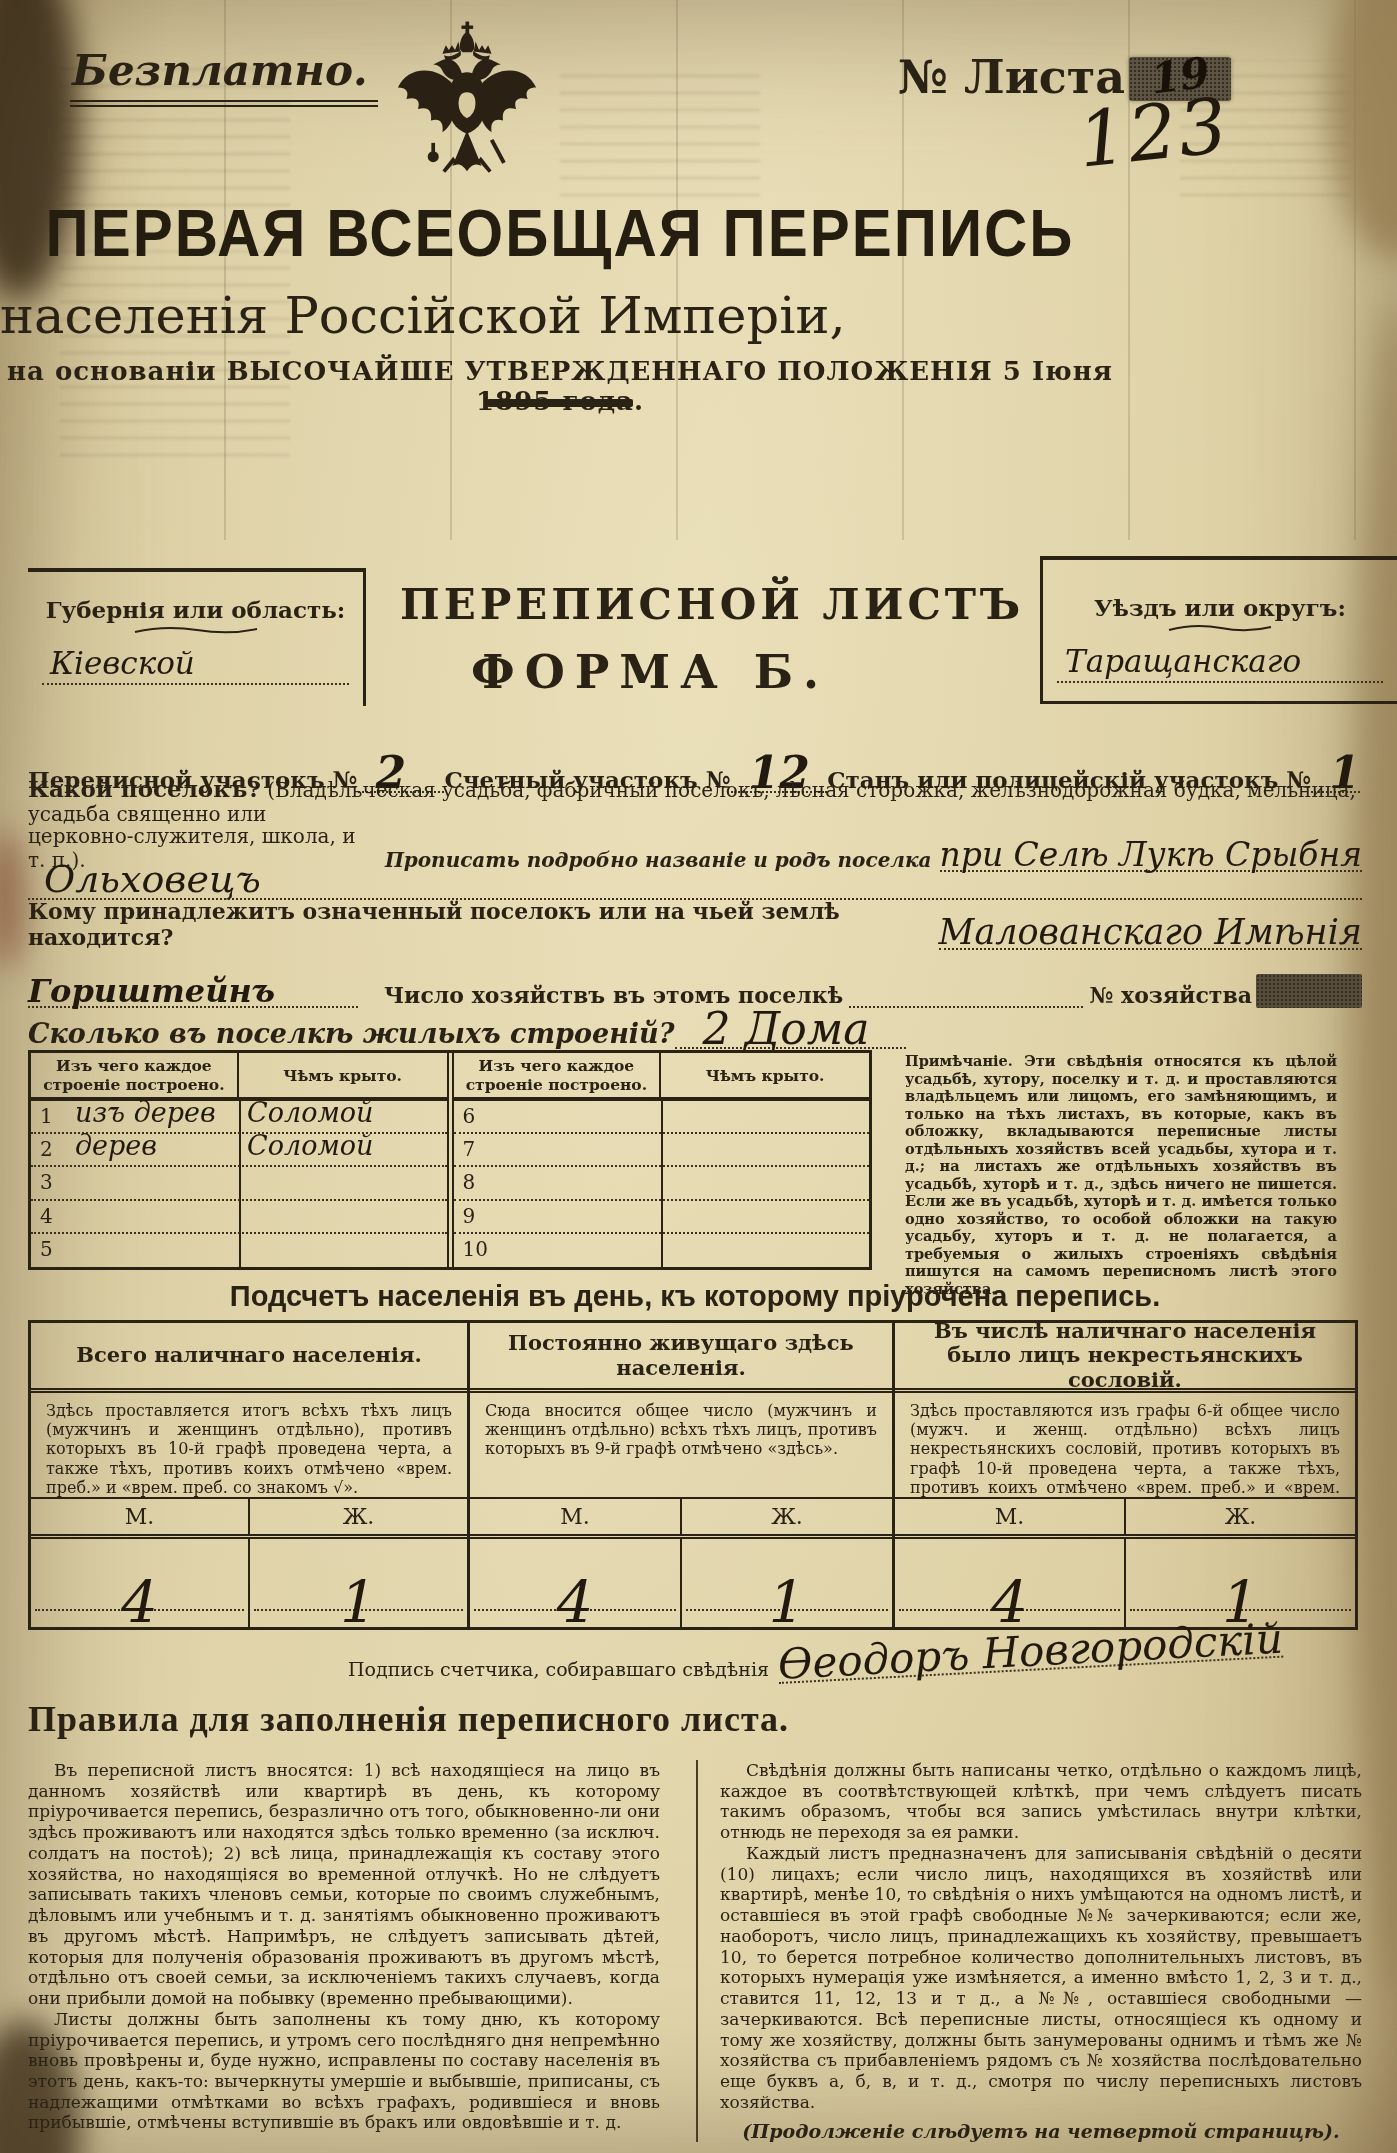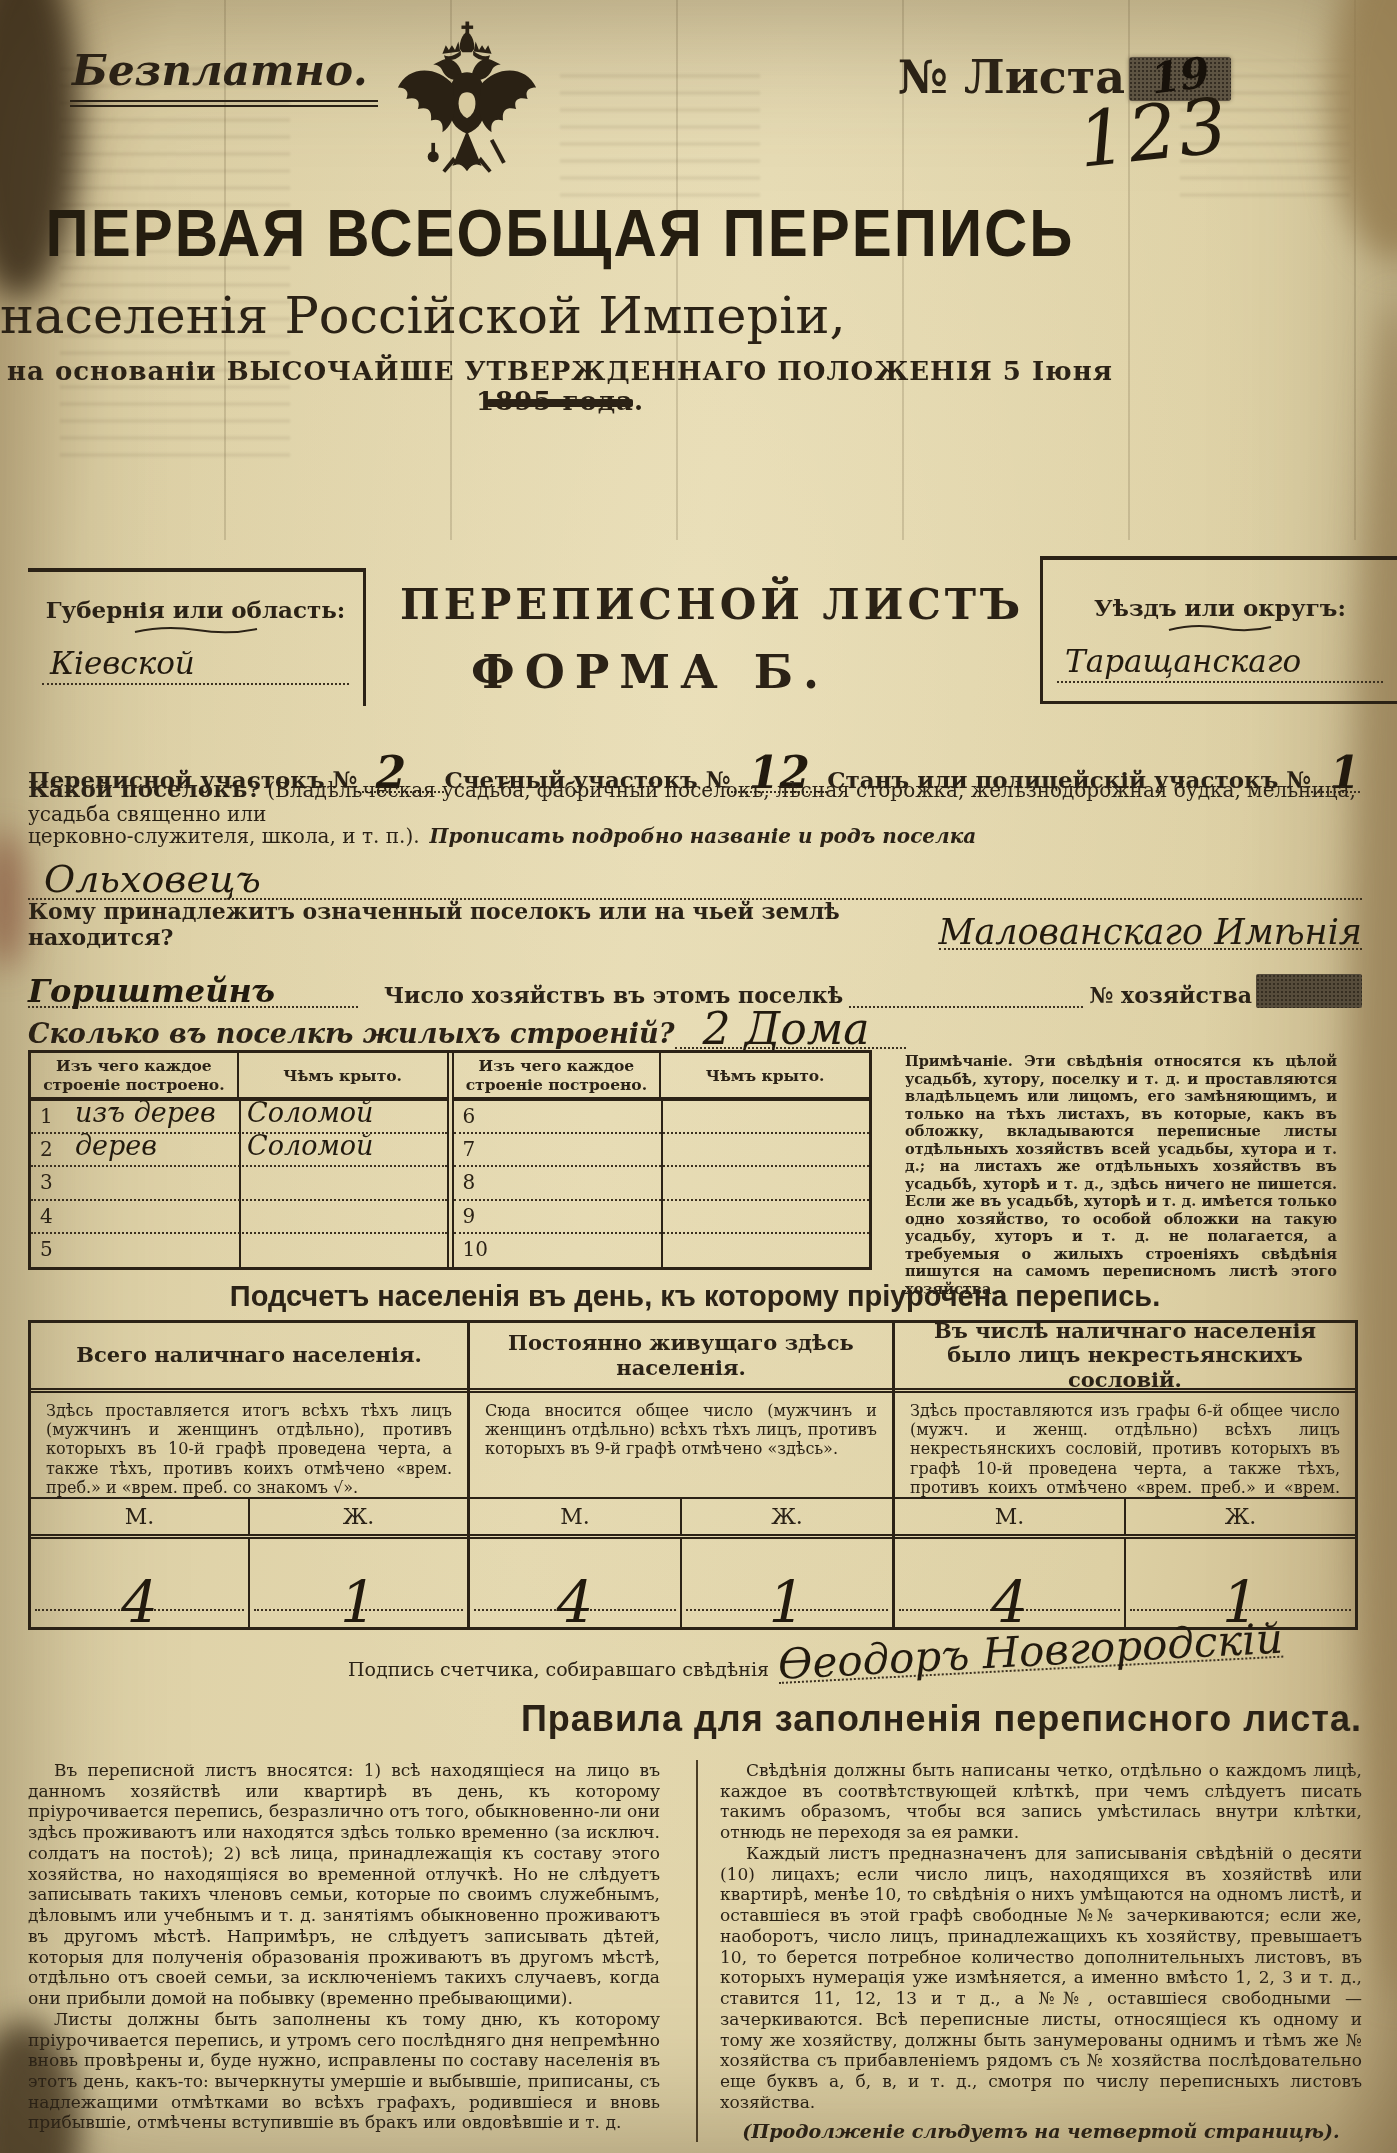--- a/index.html
+++ b/index.html
@@ -109,22 +109,22 @@
   .vcell{flex:1;position:relative;display:flex;align-items:flex-end;justify-content:center;}
   .vcell.m{border-right:2px solid #2b2216;}
   .vcell::after{content:"";position:absolute;left:4px;right:4px;bottom:16px;border-bottom:2px dotted #3b3020;}
   .vcell .hw{font-size:58px;line-height:.8;position:relative;z-index:1;padding-bottom:2px;}
   
   .sig{left:348px;top:1648px;display:flex;align-items:flex-end;}
   .sig .lbl{font-size:19px;white-space:nowrap;padding-bottom:4px;}
   .sig .hw{font-size:42px;line-height:.8;margin-left:10px;min-width:400px;
     border-bottom:2px dotted #3b3020;transform:rotate(-3deg);transform-origin:left bottom;white-space:nowrap;}
   
-  .rtitle{left:28px;top:1698px;width:1334px;text-align:right;
-    font-family:Liberation Sans, sans-serif;font-weight:700;font-size:36px;letter-spacing:1px;}
+  .rtitle{left:28px;top:1698px;width:1334px;text-align:left;
+    font-family:Liberation Serif, serif;font-weight:700;font-size:36px;letter-spacing:1px;}
   .rules{left:28px;top:1760px;width:1334px;display:flex;}
   .rleft{width:632px;padding-right:36px;border-right:2px solid #4a3d26;}
   .rright{flex:1;padding-left:22px;}
   .rules p{margin:0;font-size:17px;line-height:1.22;text-align:justify;text-indent:26px;}
   .cont{text-align:center;font-style:italic;font-weight:700;font-size:19px;margin-top:8px;}
 </style>
 </head>
 <body>
 
 <div class="page">
@@ -208,20 +208,21 @@
     <span class="val hw v3">1</span>
   </div>
 
   <div class="abs line l1">
     <span class="q">Какой поселокъ?</span>
     <span>(Владѣльческая усадьба, фабричный поселокъ, лѣсная сторожка, желѣзнодорожная будка, мельница, усадьба священно или</span>
   </div>
   <div class="abs line l2">
     <span>церковно-служителя, школа, и т. п.).</span>
     <span class="instr">Прописать подробно названіе и родъ поселка</span>
+    <span class="hw">при Селѣ Лукѣ Срыбня</span>
   </div>
   <div class="abs line l3">
     <span class="hw">Ольховецъ</span>
   </div>
   <div class="abs line l4">
     <span>Кому принадлежитъ означенный поселокъ или на чьей землѣ находится?</span>
     <span class="hw">Малованскаго Имѣнія</span>
   </div>
   <div class="abs line l6">
     <span class="hw">Гориштейнъ</span>

